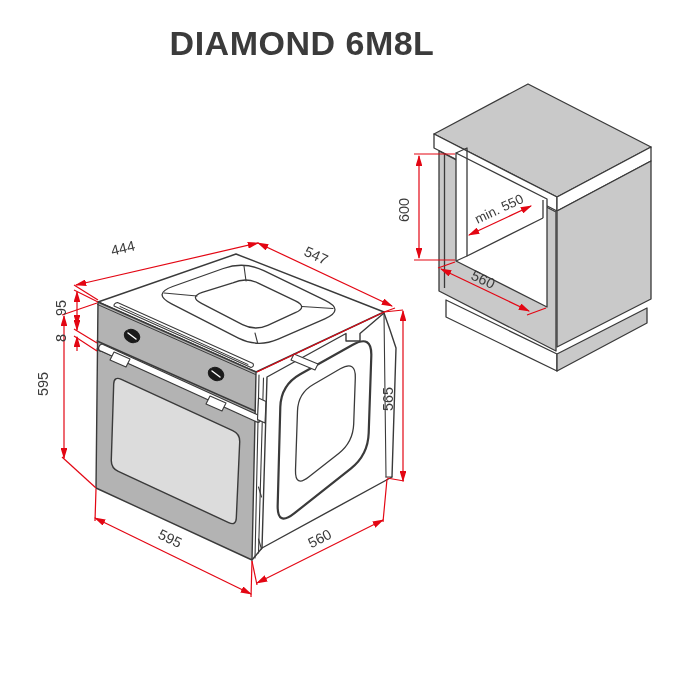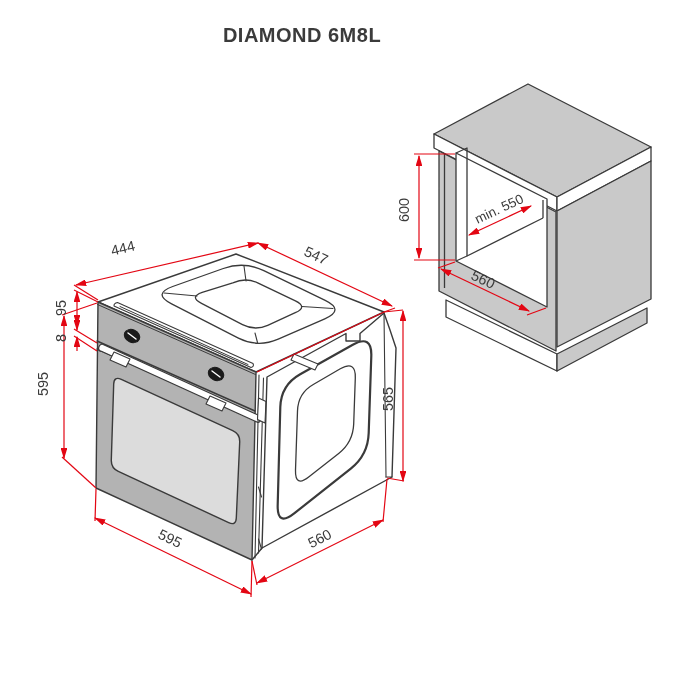--- a/index.html
+++ b/index.html
@@ -1,19 +1,19 @@
 <!DOCTYPE html>
 <html><head>
 <meta charset="utf-8">
 <style>
   html,body{margin:0;padding:0;background:#ffffff;}
   .canvas{position:relative;width:700px;height:700px;background:#ffffff;overflow:hidden;
           font-family:"Liberation Sans",sans-serif;}
   .page-title{position:absolute;top:24px;left:0;width:604px;text-align:center;
-              font-size:20px;font-weight:700;color:#3b3b3b;letter-spacing:.5px;}
+              font-size:34px;font-weight:700;color:#3b3b3b;letter-spacing:.5px;}
   svg text{font-family:"Liberation Sans",sans-serif;font-size:14.5px;fill:#3a3a3a;}
   svg .small{font-size:13.5px;}
 </style>
 </head>
 <body>
 
 <div class="canvas">
 
   <div class="page-title">DIAMOND 6M8L</div>
 

